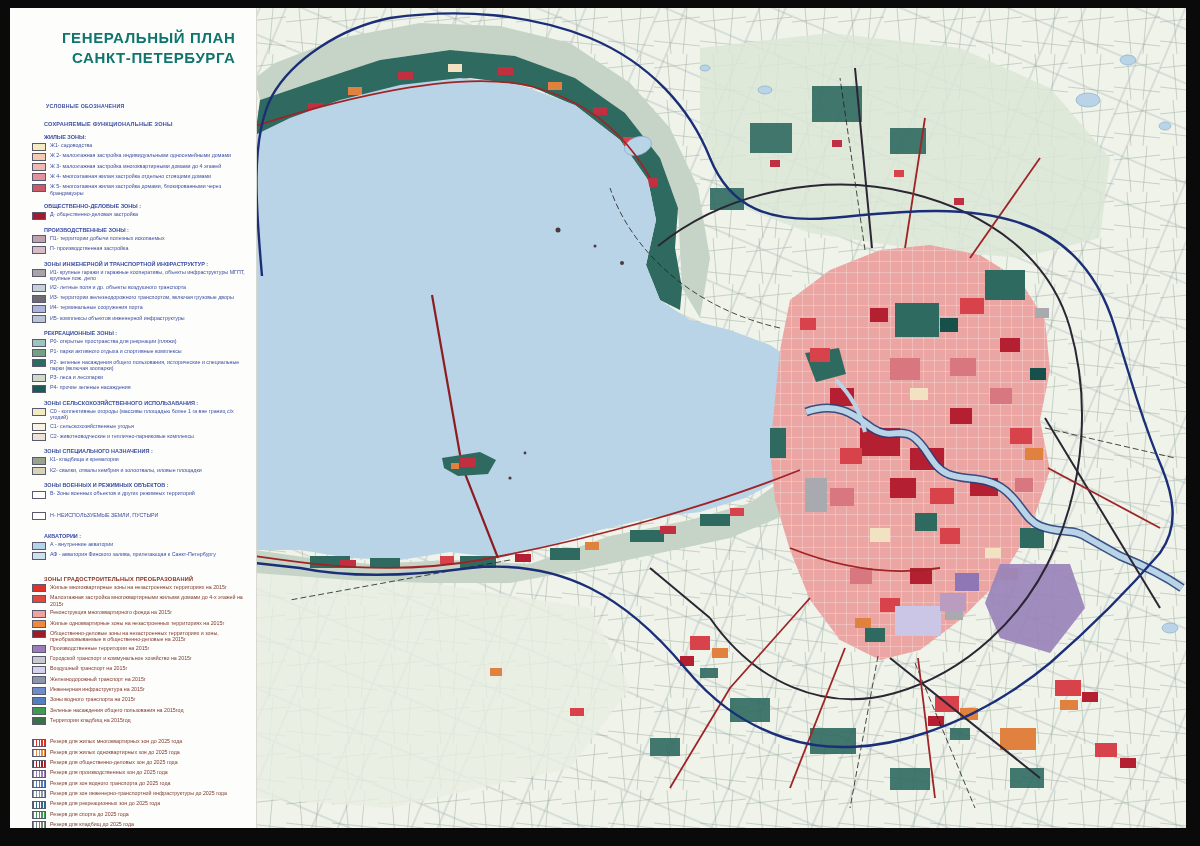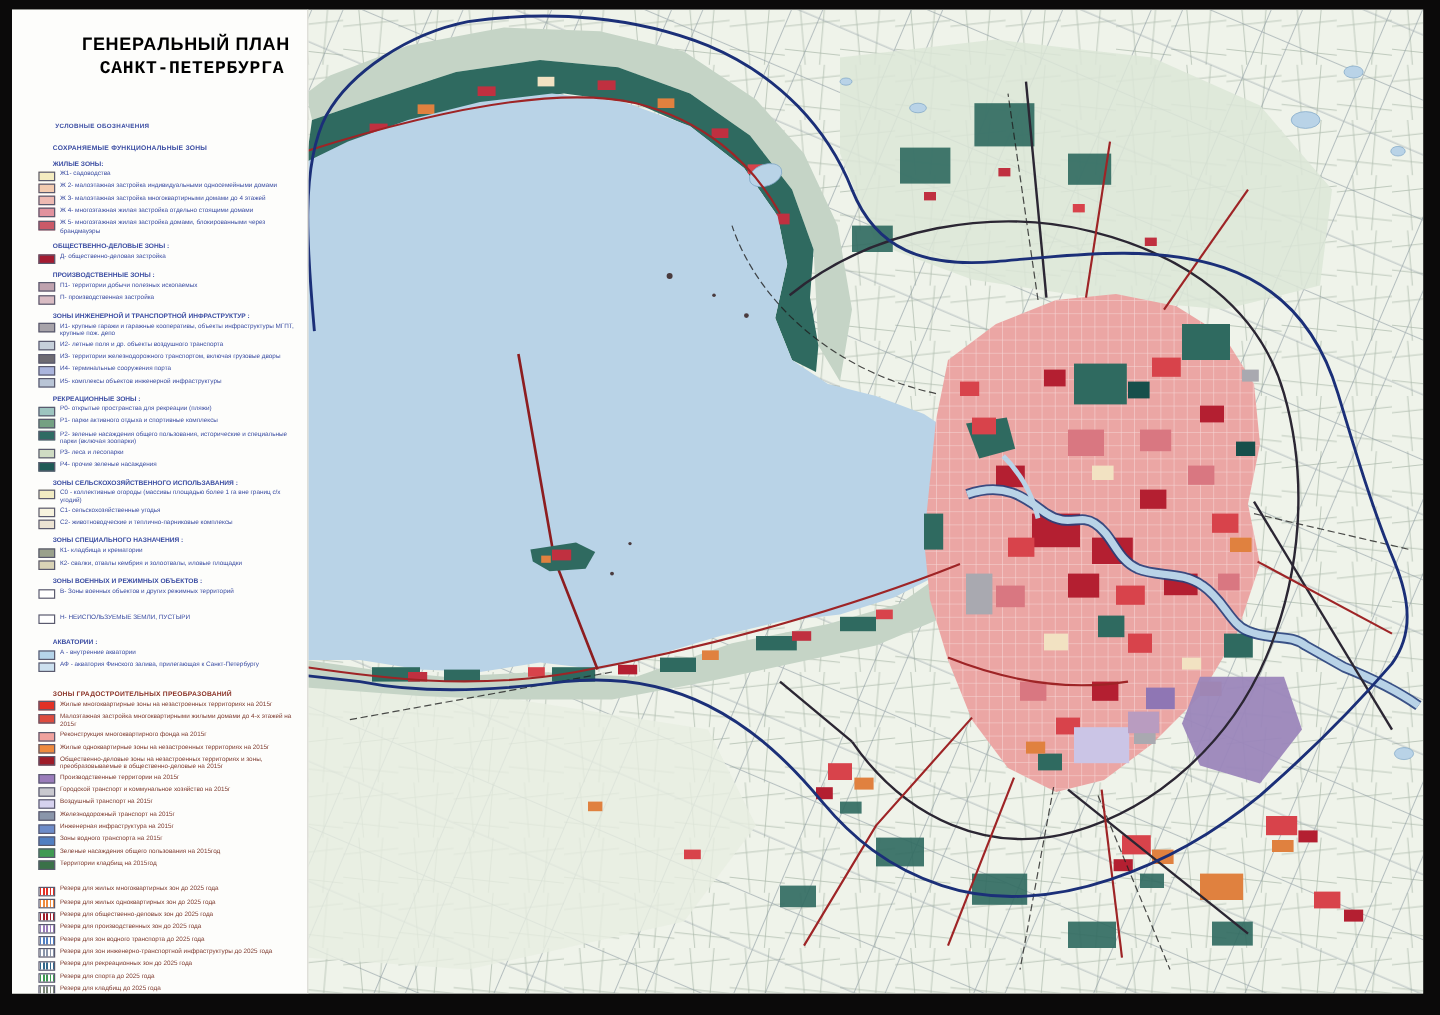--- a/index.html
+++ b/index.html
@@ -3,23 +3,23 @@
 <meta charset="utf-8">
 <style>
   html,body{margin:0;padding:0;background:#000;}
   .stage{position:relative;width:1200px;height:846px;background:#0b0a0a;overflow:hidden;
          font-family:"Liberation Sans", sans-serif;}
   .frame{position:absolute;left:10px;top:8px;width:1176px;height:820px;background:#eff3ea;overflow:hidden;}
   .map-svg{position:absolute;left:0;top:0;width:1176px;height:820px;}
   
   .legend{position:absolute;left:0;top:0;width:246px;height:820px;background:#fdfdfb;
           border-right:1px solid #d8d8d0;color:#32449c;}
-  .lg-title{margin:20px 8px 0 52px;font-size:15px;font-weight:bold;color:#000000;
-            line-height:1.3;letter-spacing:.6px;text-align:center;}
-  .lg-title .t2{margin-left:10px;font-family:Liberation Mono, monospace;}
+  .lg-title{margin:20px 8px 0 52px;font-size:15px;font-weight:bold;color:#0f766e;
+            line-height:1.3;letter-spacing:.6px;}
+  .lg-title .t2{margin-left:10px;}
   .lg-caption{margin:36px 0 0 36px;font-size:5.2px;font-weight:bold;color:#3a4ca2;letter-spacing:.3px;}
   .lg-section{margin:12px 0 2px 34px;font-size:5.6px;font-weight:bold;color:#3a4ca2;letter-spacing:.2px;}
   .lg-group-title{margin:7px 10px 2px 34px;font-size:5.5px;font-weight:bold;color:#3a4ca2;}
   .lg-row{display:flex;align-items:flex-start;margin:1.8px 8px 1.8px 22px;}
   .chip{flex:none;width:12px;height:6px;border:0.5px solid #5a5a6e;margin-right:4px;margin-top:0.5px;}
   .lg-label{font-size:5.3px;line-height:1.25;color:#3a4ca2;}
   .lg2 .lg-label{color:#7e3a2e;}
   .sec2{margin-top:16px;color:#8a3226;}
   .gap-top{margin-top:13px;}
 </style>

